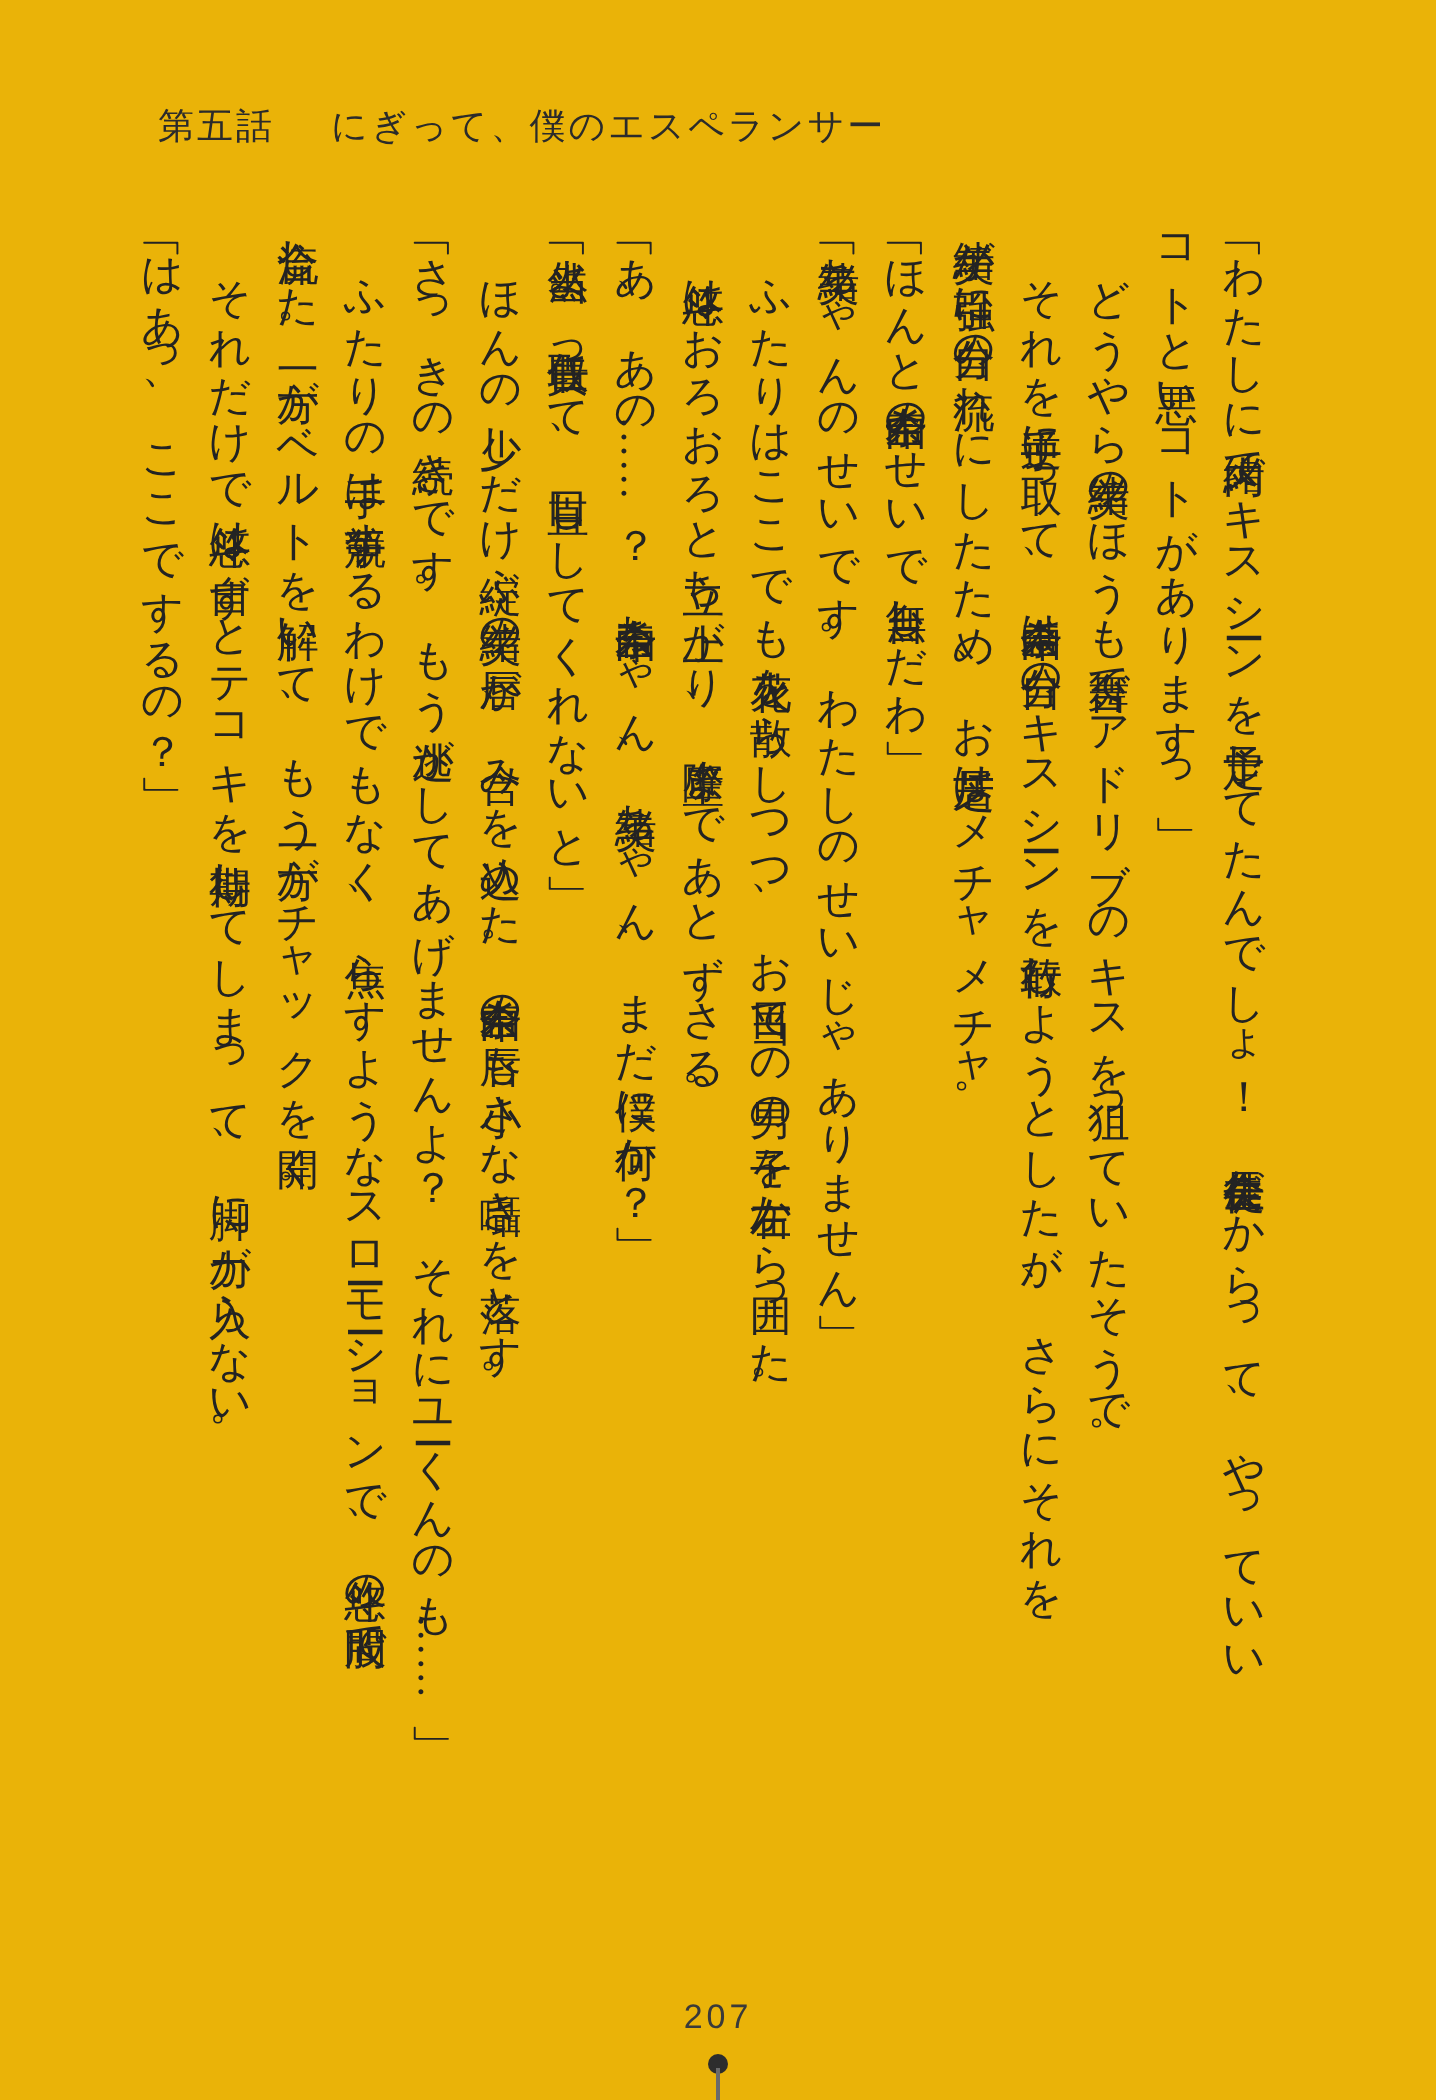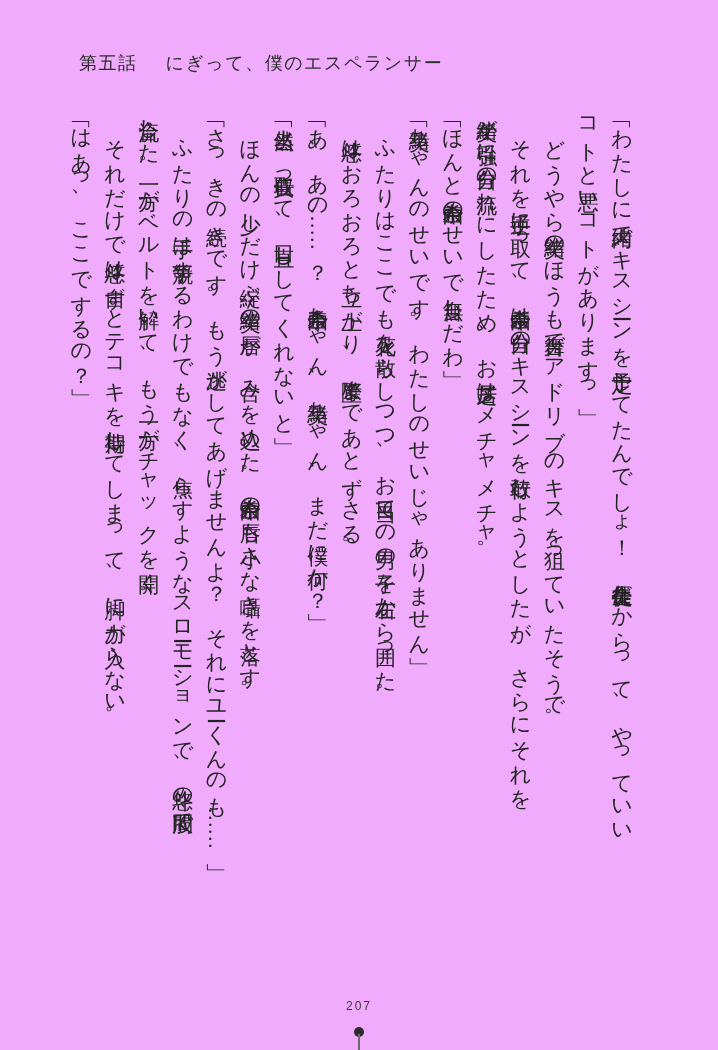--- a/index.html
+++ b/index.html
@@ -5,21 +5,21 @@
   html, body {
     margin: 0;
     padding: 0;
     background: #e8e8e8;
   }
   .page {
     position: relative;
     width: 718px;
     height: 1050px;
     margin: 0 auto;
-    background: #f0abfc;
+    background: #eab308;
     overflow: hidden;
     font-family: "Liberation Serif", "DejaVu Serif", serif;
     color: #262626;
   }
   .chapter-header {
     position: absolute;
     left: 79px;
     top: 51px;
     font-size: 18px;
     letter-spacing: 1.5px;
@@ -49,21 +49,21 @@
   .indent-full { text-indent: 21px; }
   .indent-half { text-indent: 10px; }
   .indent-none { text-indent: 0; }
   .page-number {
     position: absolute;
     left: 0;
     right: 0;
     top: 999px;
     text-align: center;
     font-family: "Liberation Sans", "DejaVu Sans", sans-serif;
-    font-size: 12px;
+    font-size: 17px;
     letter-spacing: 2px;
     color: #3a3a3a;
   }
   .binding-dot {
     position: absolute;
     left: 354px;
     top: 1027px;
     width: 10px;
     height: 10px;
     border-radius: 50%;

